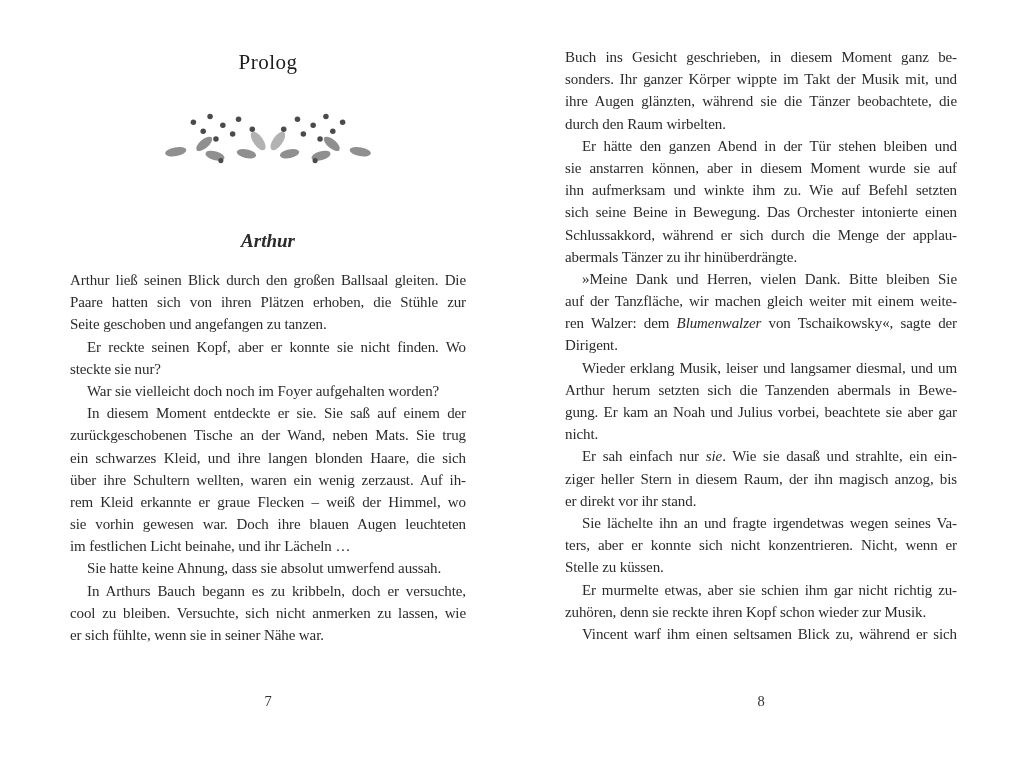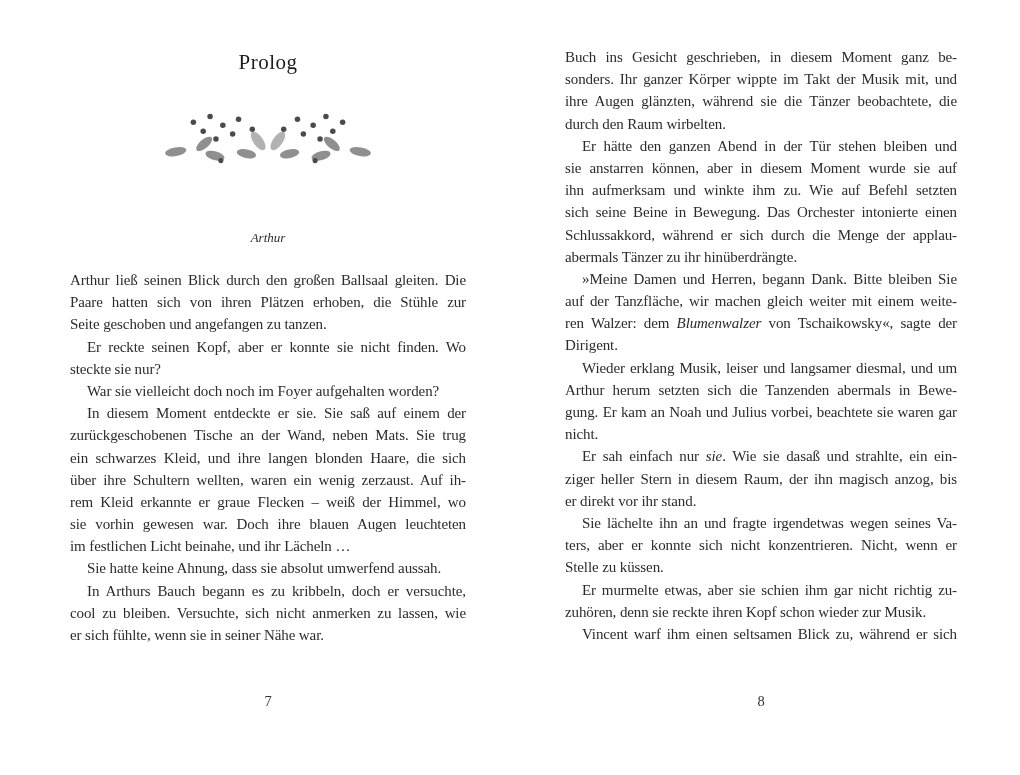--- a/index.html
+++ b/index.html
@@ -42,23 +42,23 @@
     position: absolute;
     top: 110px;
     left: 0; right: 0;
     text-align: center;
   }
   .chapter-heading {
     position: absolute;
     top: 230px;
     left: 0; right: 0;
     text-align: center;
-    font-size: 13px;
+    font-size: 19px;
     font-style: italic;
-    font-weight: normal;
+    font-weight: bold;
     color: var(--text-color);
   }
   .body-text {
     position: absolute;
     left: 0; right: 0;
     font-size: 15px;
     letter-spacing: -0.1px;
   }
   #page-left  .body-text { top: 269px; }
   #page-right .body-text { top: 46px; }
@@ -145,27 +145,27 @@
       <div class="text-line">Buch ins Gesicht geschrieben, in diesem Moment ganz be-</div>
       <div class="text-line">sonders. Ihr ganzer Körper wippte im Takt der Musik mit, und</div>
       <div class="text-line">ihre Augen glänzten, während sie die Tänzer beobachtete, die</div>
       <div class="text-line para-end">durch den Raum wirbelten.</div>
       <div class="text-line indent">Er hätte den ganzen Abend in der Tür stehen bleiben und</div>
       <div class="text-line">sie anstarren können, aber in diesem Moment wurde sie auf</div>
       <div class="text-line">ihn aufmerksam und winkte ihm zu. Wie auf Befehl setzten</div>
       <div class="text-line">sich seine Beine in Bewegung. Das Orchester intonierte einen</div>
       <div class="text-line">Schlussakkord, während er sich durch die Menge der applau-</div>
       <div class="text-line para-end">abermals Tänzer zu ihr hinüberdrängte.</div>
-      <div class="text-line indent">»Meine Damen und Herren, begann Dank. Bitte bleiben Sie</div>
+      <div class="text-line indent">»Meine Dank und Herren, vielen Dank. Bitte bleiben Sie</div>
       <div class="text-line">auf der Tanzfläche, wir machen gleich weiter mit einem weite-</div>
       <div class="text-line">ren Walzer: dem <i>Blumenwalzer</i> von Tschaikowsky«, sagte der</div>
       <div class="text-line para-end">Dirigent.</div>
       <div class="text-line indent">Wieder erklang Musik, leiser und langsamer diesmal, und um</div>
       <div class="text-line">Arthur herum setzten sich die Tanzenden abermals in Bewe-</div>
-      <div class="text-line">gung. Er kam an Noah und Julius vorbei, beachtete sie waren gar</div>
+      <div class="text-line">gung. Er kam an Noah und Julius vorbei, beachtete sie aber gar</div>
       <div class="text-line para-end">nicht.</div>
       <div class="text-line indent">Er sah einfach nur <i>sie</i>. Wie sie dasaß und strahlte, ein ein-</div>
       <div class="text-line">ziger heller Stern in diesem Raum, der ihn magisch anzog, bis</div>
       <div class="text-line para-end">er direkt vor ihr stand.</div>
       <div class="text-line indent">Sie lächelte ihn an und fragte irgendetwas wegen seines Va-</div>
       <div class="text-line">ters, aber er konnte sich nicht konzentrieren. Nicht, wenn er</div>
       <div class="text-line para-end">Stelle zu küssen.</div>
       <div class="text-line indent">Er murmelte etwas, aber sie schien ihm gar nicht richtig zu-</div>
       <div class="text-line para-end">zuhören, denn sie reckte ihren Kopf schon wieder zur Musik.</div>
       <div class="text-line indent">Vincent warf ihm einen seltsamen Blick zu, während er sich</div>

